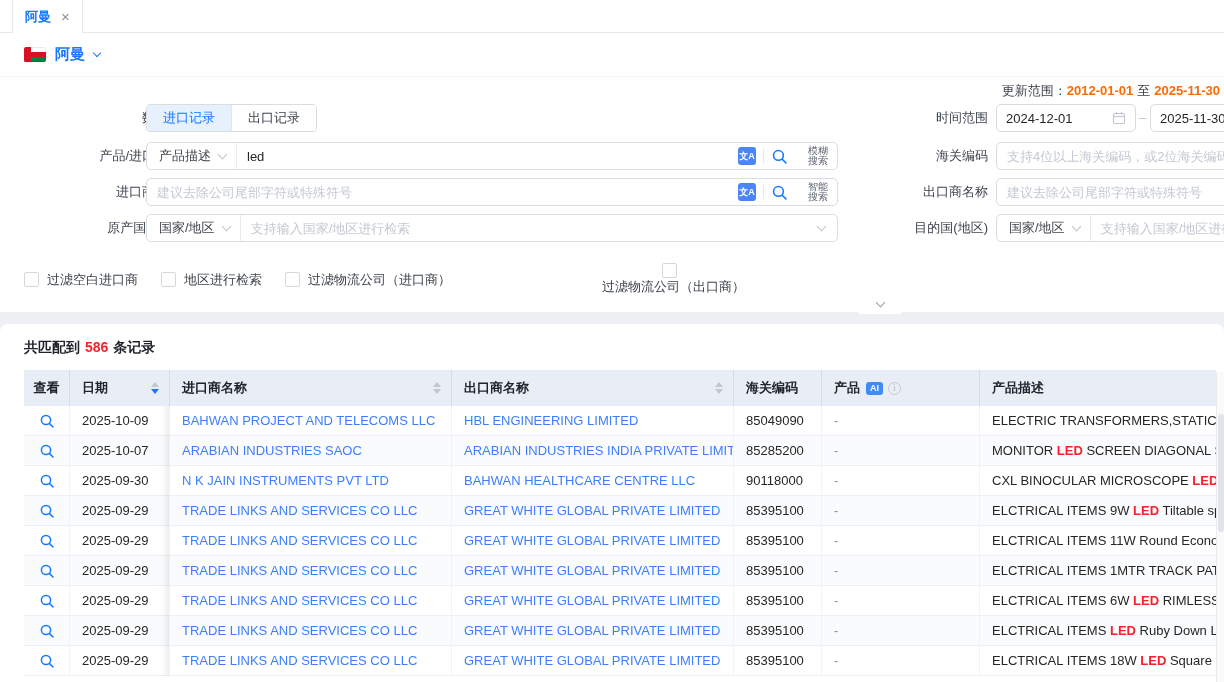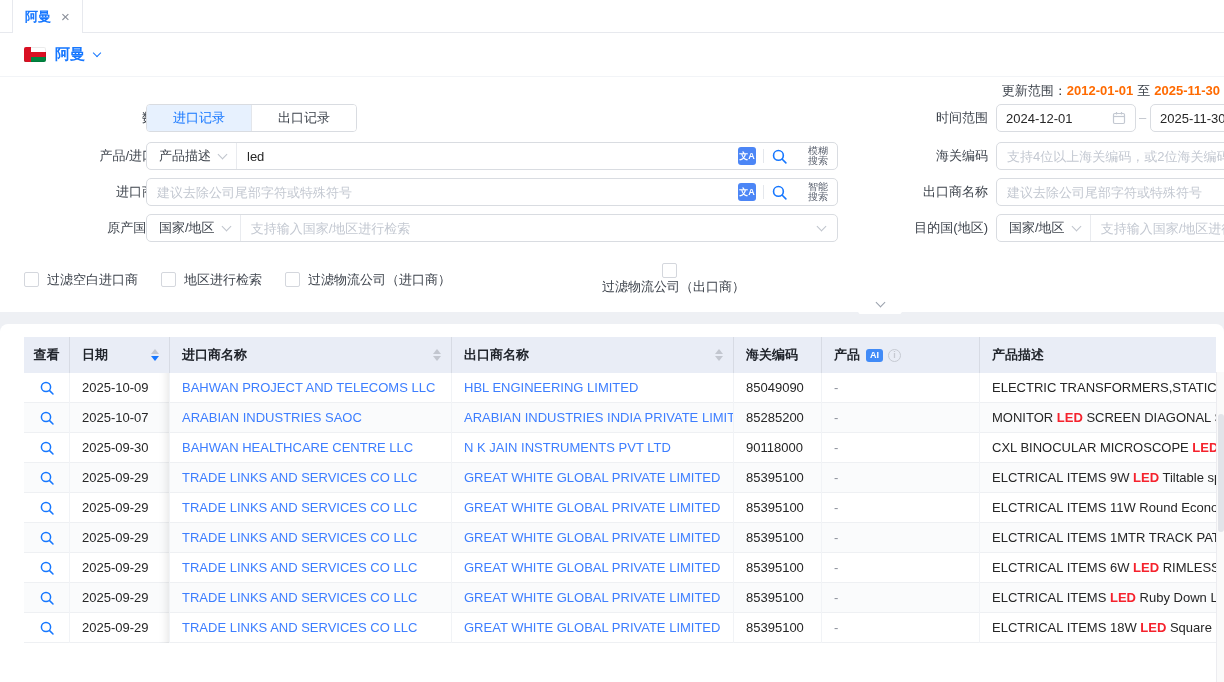--- a/index.html
+++ b/index.html
@@ -32,21 +32,21 @@
   .form { position:relative; height:236px; border-top:1px solid #f2f4f7; }
   .frow { position:absolute; left:0; width:100%; height:28px; }
   .flabel { position:absolute; left:0; width:137px; text-align:right; font-size:13px; color:#3d434c; line-height:28px; white-space:nowrap;margin-left:44px; }
   .flabel2 { position:absolute; left:848px; width:140px; text-align:right; font-size:13px; color:#3d434c; line-height:28px; white-space:nowrap; }
 
   .urange { position:absolute; top:5px; right:4px; font-size:13px; color:#3d434c; white-space:nowrap; }
   .urange b { color:#ff6a00; font-weight:700; }
   .urange .sep { color:#3d434c; padding:0 4px; }
 
   .seg { position:absolute; left:146px; top:0; display:flex; border:1px solid #d9dce1; border-radius:4px; overflow:hidden; height:28px; }
-  .seg .sitem { padding:0 26px; line-height:26px; font-size:13px; background:#fff; color:#3d434c; cursor:pointer; }
+  .seg .sitem { padding:0 16px; line-height:26px; font-size:13px; background:#fff; color:#3d434c; cursor:pointer; }
   .seg .sitem.active { background:#e7f1fe; color:#1677ff; }
   .seg .sitem + .sitem { border-left:1px solid #e3e6eb; }
 
   .ibox { position:absolute; top:0; height:28px; border:1px solid #d9dce1; border-radius:5px; background:#fff;
           display:flex; align-items:center; overflow:hidden; }
   .ibox input { border:none; outline:none; flex:1; min-width:0; font:13px "Liberation Sans","DejaVu Sans",sans-serif;
                 color:#262626; padding:0 10px; background:transparent; }
   .ibox input::placeholder { color:#c3c8d1; }
   .isel { display:flex; align-items:center; gap:8px; padding:0 10px 0 12px; height:100%; border-right:1px solid #e9ebef;
           font-size:13px; color:#3d434c; white-space:nowrap; cursor:pointer; }
@@ -235,20 +235,23 @@
         </span>
       </div>
 
       <div class="collapse-handle">
         <span class="caret"></span>
       </div>
     </div>
   </div>
 
   <div class="results">
+    <div class="summary">
+      <span>共匹配到</span><span class="cnt">586</span><span>条记录</span>
+    </div>
 
     <div class="thead tgrid">
       <div class="th">查看</div>
       <div class="th">
         <span>日期</span>
         <span class="sorter">
             <span class="s-up"></span>
             <span class="s-dn active"></span>
           </span>
       </div>
@@ -305,22 +308,22 @@
           <div class="td ">MONITOR <span class="hl">LED</span> SCREEN DIAGONAL S...</div>
         </div>
         <div class="trow tgrid">
           <div class="td view">
             <svg width="16" height="16" viewBox="0 0 16 16">
               <circle cx="7" cy="7" r="4.6" fill="none" stroke="#1677ff" stroke-width="1.5"></circle>
               <line x1="10.6" y1="10.6" x2="14" y2="14" stroke="#1677ff" stroke-width="1.5" stroke-linecap="round"></line>
             </svg>
           </div>
           <div class="td shadowed">2025-09-30</div>
+          <div class="td "><a>N K JAIN INSTRUMENTS PVT LTD</a></div>
           <div class="td "><a>BAHWAN HEALTHCARE CENTRE LLC</a></div>
-          <div class="td "><a>N K JAIN INSTRUMENTS PVT LTD</a></div>
           <div class="td ">90118000</div>
           <div class="td "><span class="dash">-</span></div>
           <div class="td ">CXL BINOCULAR MICROSCOPE <span class="hl">LED</span> (...</div>
         </div>
         <div class="trow tgrid">
           <div class="td view">
             <svg width="16" height="16" viewBox="0 0 16 16">
               <circle cx="7" cy="7" r="4.6" fill="none" stroke="#1677ff" stroke-width="1.5"></circle>
               <line x1="10.6" y1="10.6" x2="14" y2="14" stroke="#1677ff" stroke-width="1.5" stroke-linecap="round"></line>
             </svg>

